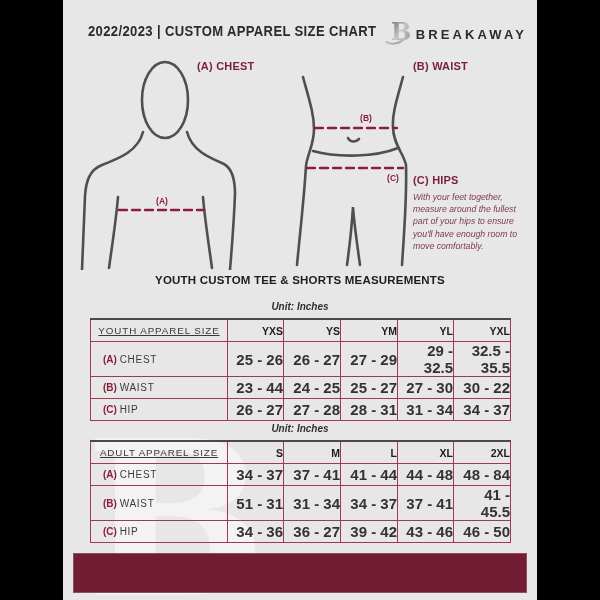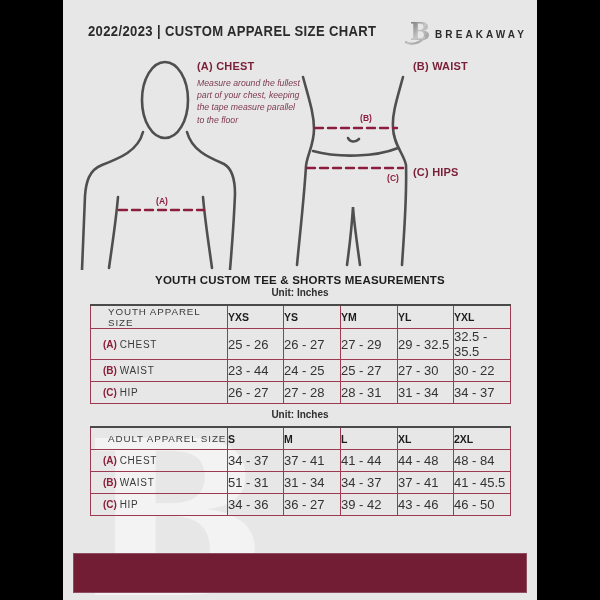--- a/index.html
+++ b/index.html
@@ -14,46 +14,46 @@
   }
   
   .header-title{
     position:absolute;left:25px;top:23px;
     font-weight:bold;font-size:14.5px;color:#2b2b2b;letter-spacing:.4px;
     transform:scaleX(.9);transform-origin:left center;white-space:nowrap;z-index:2;
   }
   .brand{
     position:absolute;right:10px;top:17px;display:flex;align-items:center;gap:5px;z-index:2;
   }
-  .brand-name{font-weight:bold;font-size:10px;letter-spacing:3.1px;color:#2b2b2b;}
+  .brand-name{font-weight:bold;font-size:13px;letter-spacing:3.1px;color:#2b2b2b;}
   
   .instr{position:absolute;z-index:2;}
   .instr-a{left:134px;top:60px;width:104px;}
   .instr-b{left:350px;top:60px;width:114px;}
-  .instr-c{left:350px;top:166px;width:114px;}
+  .instr-c{left:350px;top:174px;width:114px;}
   .instr-heading{font-size:11px;font-weight:bold;color:#7a1f38;margin:0 0 5px 0;letter-spacing:.2px;}
   .instr-body{font-size:8.7px;font-style:italic;color:#7d3a50;line-height:1.4;margin:0;}
   
   .fig{position:absolute;z-index:1;}
   .fig-torso{left:9px;top:55px;}
   .fig-lower{left:225px;top:57px;}
   .fig path,.fig ellipse{fill:none;stroke:#4f4f4f;stroke-width:2.6;stroke-linecap:round;}
   .fig .measure{stroke:#8b1e3f;stroke-width:2.4;stroke-dasharray:8 5;}
   .fig text{fill:#8b1e3f;font-weight:bold;font-size:8.5px;font-family:"Liberation Sans",sans-serif;}
   
   .size-section{position:absolute;left:27px;width:420px;text-align:center;z-index:1;}
   .section-youth{top:274px;}
   .section-adult{top:408px;}
   .tbl-title{font-size:11.5px;font-weight:bold;color:#1d1d1d;letter-spacing:.2px;text-align:center;}
-  .tbl-unit{font-size:10px;font-weight:bold;color:#2e2e2e;margin-top:1px;}
+  .tbl-unit{font-size:10px;font-style:italic;font-weight:bold;color:#2e2e2e;margin-top:15px;}
   table{border-collapse:collapse;table-layout:fixed;width:420px;margin-top:6px;border-top:2px solid #4a4a4a;background:transparent;}
-  th,td{border:1px solid #9c3a52;height:21px;padding:0;text-align:left;vertical-align:middle;}
+  th,td{border:1px solid #9c3a52;height:21px;padding:0;text-align:right;vertical-align:middle;}
   th.size-head{font-size:10.5px;font-weight:bold;color:#1c1c1c;}
-  th.apparel-head{font-size:9.8px;font-weight:normal;color:#3a3a3a;letter-spacing:.9px;text-align:left;padding-left:17px;}
-  td.val{font-size:13px;font-weight:400;color:#333;}
+  th.apparel-head{font-size:9.8px;font-weight:normal;color:#3a3a3a;letter-spacing:.9px;text-align:center;padding-left:0;text-decoration:underline;}
+  td.val{font-size:15px;font-weight:700;color:#333;}
   td.row-head{text-align:left;padding-left:12px;font-size:10px;}
   td.row-head .prefix{color:#8b1f3a;font-weight:bold;}
   td.row-head .lbl{color:#3a3a3a;letter-spacing:.7px;text-align:center;}
   
   .footer-bar{
     position:absolute;left:10px;top:553px;width:452px;height:38px;
     background:#731d34;border:1px solid #8f4d60;z-index:3;
   }
   
   .watermark{
@@ -106,27 +106,27 @@
     <path d="M 60,81 C 62,85 67,86 71,82" stroke-width="2"></path>
     <path d="M 59,208 C 62,186 64,166 65,150 C 66,166 69,186 72,208" stroke-width="2.2"></path>
     <path class="measure" d="M 27,71 L 109,71"></path>
     <path class="measure" d="M 19,111 L 115,111"></path>
     <text x="78" y="64" text-anchor="middle">(B)</text>
     <text x="105" y="124" text-anchor="middle">(C)</text>
   </svg>
 
   <div class="instr instr-a">
     <div class="instr-heading">(A) CHEST</div>
-    <p class="instr-body">Measure around the fullest part of your chest, keeping the tape measure parallel to the floor</p>
   </div>
   <div class="instr instr-b">
     <div class="instr-heading">(B) WAIST</div>
   </div>
   <div class="instr instr-c">
     <div class="instr-heading">(C) HIPS</div>
+    <p class="instr-body">With your feet together, measure around the fullest part of your hips to ensure you'll have enough room to move comfortably.</p>
   </div>
 
   <div class="size-section section-youth">
     <div class="tbl-title">YOUTH CUSTOM TEE &amp; SHORTS MEASUREMENTS</div>
     <div class="tbl-unit">Unit: Inches</div>
     <table>
       <colgroup>
           <col style="width:137px">
           <col style="width:56px">
           <col style="width:57px">

